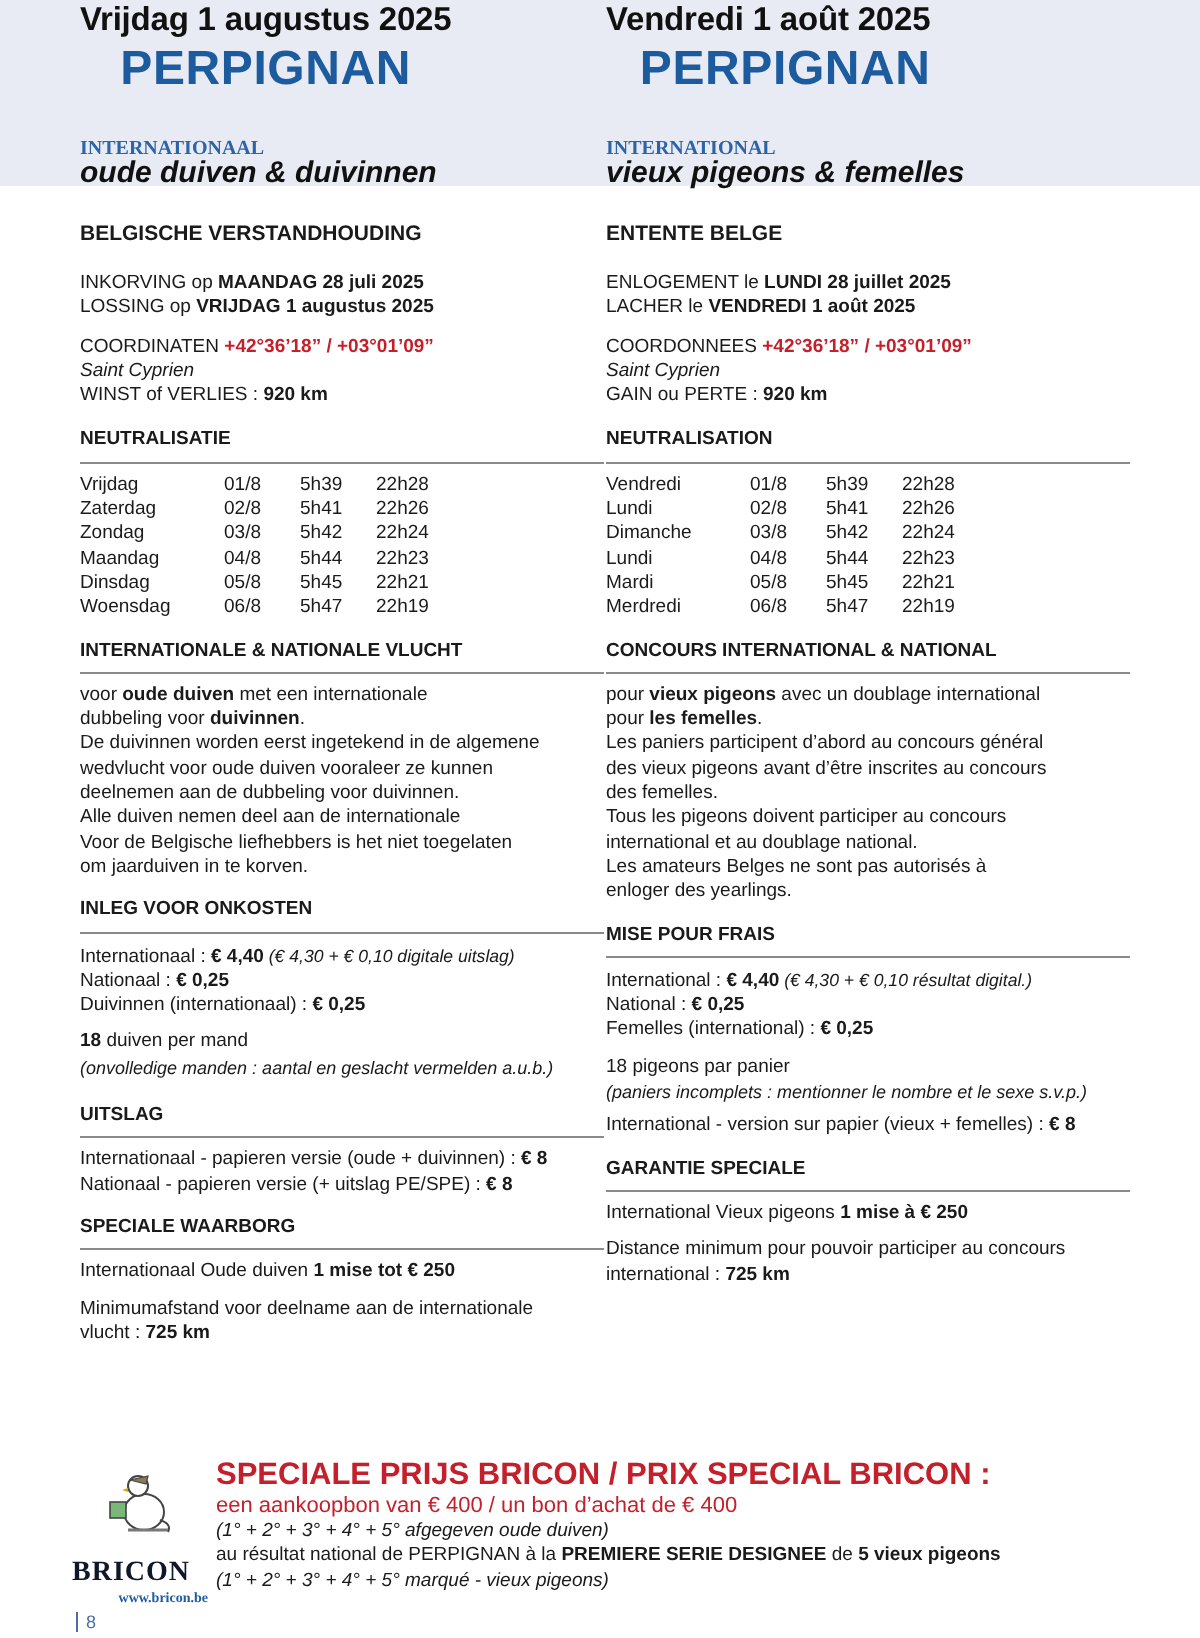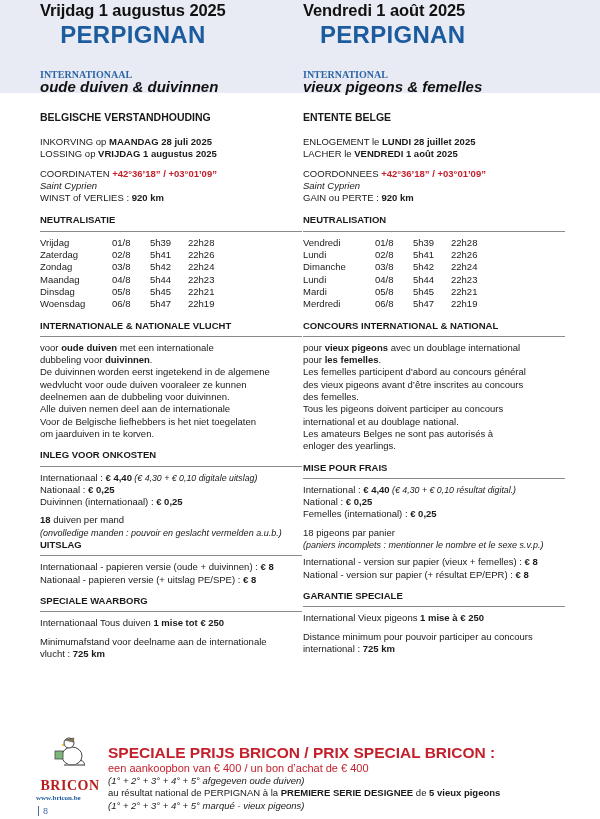--- a/index.html
+++ b/index.html
@@ -35,23 +35,23 @@
   .n-date { width: 38px; }
   .n-sun { width: 38px; }
   .n-set { width: 40px; }
 
   .para-line { white-space: nowrap; }
   .gap6 { height: 6px; }
 
   .promo { position: absolute; left: 0; top: 728px; width: 600px; height: 91px; }
   .logo { position: absolute; left: 36px; top: 6px; width: 68px; }
   .logo-img { width: 40px; height: 36px; margin-left: 14px; }
-  .logo-name { font-family: "Liberation Serif", serif; font-weight: bold; font-size: 14px; color: #b91c1c; text-align: center; margin-top: 4px; letter-spacing: 0.5px; }
-  .logo-url { font-family: "Liberation Serif", serif; font-weight: bold; font-size: 7px; color: #1d5aa0; text-align: left; }
-  .promo-text { position: absolute; left: 108px; top: 16px; }
+  .logo-name { font-family: "Liberation Serif", serif; font-weight: bold; font-size: 14px; color: #0f172a; text-align: left; margin-top: 4px; letter-spacing: 0.5px; }
+  .logo-url { font-family: "Liberation Serif", serif; font-weight: bold; font-size: 7px; color: #1d5aa0; text-align: right; }
+  .promo-text { position: absolute; left: 108px; top: 1px; }
   .promo-title { color: #c4202c; font-weight: bold; font-size: 15.5px; line-height: 18px; }
   .promo-sub { color: #c4202c; font-size: 11px; line-height: 13px; }
   .promo-line { font-size: 9.5px; line-height: 12.3px; white-space: nowrap; }
 
   .page-num { position: absolute; left: 38px; top: 806px; font-size: 9px; color: #4a6fa5; border-left: 1.5px solid #4a6fa5; padding-left: 4px; line-height: 10px; }
 </style>
 </head>
 <body>
 
 <div class="header">
@@ -133,32 +133,32 @@
     <div class="para-line">om jaarduiven in te korven.</div>
   </div>
 
   <div class="sec-head">INLEG VOOR ONKOSTEN</div>
   <div class="sec-body">
     <div class="para-line"><span>Internationaal : </span><span class="b">€ 4,40</span><span class="i" style="font-size:8.8px"> (€ 4,30 + € 0,10 digitale uitslag)</span></div>
     <div class="para-line"><span>Nationaal : </span><span class="b">€ 0,25</span></div>
     <div class="para-line"><span>Duivinnen (internationaal) : </span><span class="b">€ 0,25</span></div>
     <div class="gap6"></div>
     <div class="para-line"><span class="b">18</span><span> duiven per mand</span></div>
-    <div class="para-line i" style="font-size:9px">(onvolledige manden : pouvoir en geslacht vermelden a.u.b.)</div>
-  </div>
-
-  <div class="sec-head" style="margin-top:0">UITSLAG</div>
+    <div class="para-line i" style="font-size:9px">(onvolledige manden : aantal en geslacht vermelden a.u.b.)</div>
+  </div>
+
+  <div class="sec-head" style="margin-top:12px">UITSLAG</div>
   <div class="sec-body">
     <div class="para-line"><span>Internationaal - papieren versie (oude + duivinnen) : </span><span class="b">€ 8</span></div>
     <div class="para-line"><span>Nationaal - papieren versie (+ uitslag PE/SPE) : </span><span class="b">€ 8</span></div>
   </div>
 
   <div class="sec-head" style="margin-top:9px">SPECIALE WAARBORG</div>
   <div class="sec-body">
-    <div class="para-line"><span>Internationaal Tous duiven </span><span class="b">1 mise tot € 250</span></div>
+    <div class="para-line"><span>Internationaal Oude duiven </span><span class="b">1 mise tot € 250</span></div>
     <div class="gap6"></div>
     <div class="para-line">Minimumafstand voor deelname aan de internationale</div>
     <div class="para-line"><span>vlucht : </span><span class="b">725 km</span></div>
   </div>
 </div>
 
 <div class="col right">
   <div class="title-main">ENTENTE BELGE</div>
   <div class="block">
     <div class="line"><span>ENLOGEMENT le </span><span class="b">LUNDI 28 juillet 2025</span></div>
@@ -207,42 +207,41 @@
         <span class="n-date">06/8</span>
         <span class="n-sun">5h47</span>
         <span class="n-set">22h19</span>
       </div>
   </div>
 
   <div class="sec-head">CONCOURS INTERNATIONAL &amp; NATIONAL</div>
   <div class="sec-body">
     <div class="para-line"><span>pour </span><span class="b">vieux pigeons</span><span> avec un doublage international</span></div>
     <div class="para-line"><span>pour </span><span class="b">les femelles</span><span>.</span></div>
-    <div class="para-line">Les femelles participent d’abord au concours général</div>
+    <div class="para-line">Les paniers participent d’abord au concours général</div>
     <div class="para-line">des vieux pigeons avant d’être inscrites au concours</div>
     <div class="para-line">des femelles.</div>
     <div class="para-line">Tous les pigeons doivent participer au concours</div>
     <div class="para-line">international et au doublage national.</div>
     <div class="para-line">Les amateurs Belges ne sont pas autorisés à</div>
     <div class="para-line">enloger des yearlings.</div>
   </div>
 
   <div class="sec-head">MISE POUR FRAIS</div>
   <div class="sec-body">
     <div class="para-line"><span>International : </span><span class="b">€ 4,40</span><span class="i" style="font-size:8.8px"> (€ 4,30 + € 0,10 résultat digital.)</span></div>
     <div class="para-line"><span>National : </span><span class="b">€ 0,25</span></div>
     <div class="para-line"><span>Femelles (international) : </span><span class="b">€ 0,25</span></div>
     <div class="gap6"></div>
     <div class="para-line"><span>18</span><span> pigeons par panier</span></div>
     <div class="para-line i" style="font-size:9px">(paniers incomplets : mentionner le nombre et le sexe s.v.p.)</div>
   </div>
 
   <div class="sec-body">
     <div class="para-line"><span>International - version sur papier (vieux + femelles) : </span><span class="b">€ 8</span></div>
-    <div class="para-line"><span>National - version sur papier (+ résultat EP/EPR) : </span><span class="b">€ 8</span></div>
   </div>
 
   <div class="sec-head" style="margin-top:9px">GARANTIE SPECIALE</div>
   <div class="sec-body">
     <div class="para-line"><span>International Vieux pigeons </span><span class="b">1 mise à € 250</span></div>
     <div class="gap6"></div>
     <div class="para-line">Distance minimum pour pouvoir participer au concours</div>
     <div class="para-line"><span>international : </span><span class="b">725 km</span></div>
   </div>
 </div>

